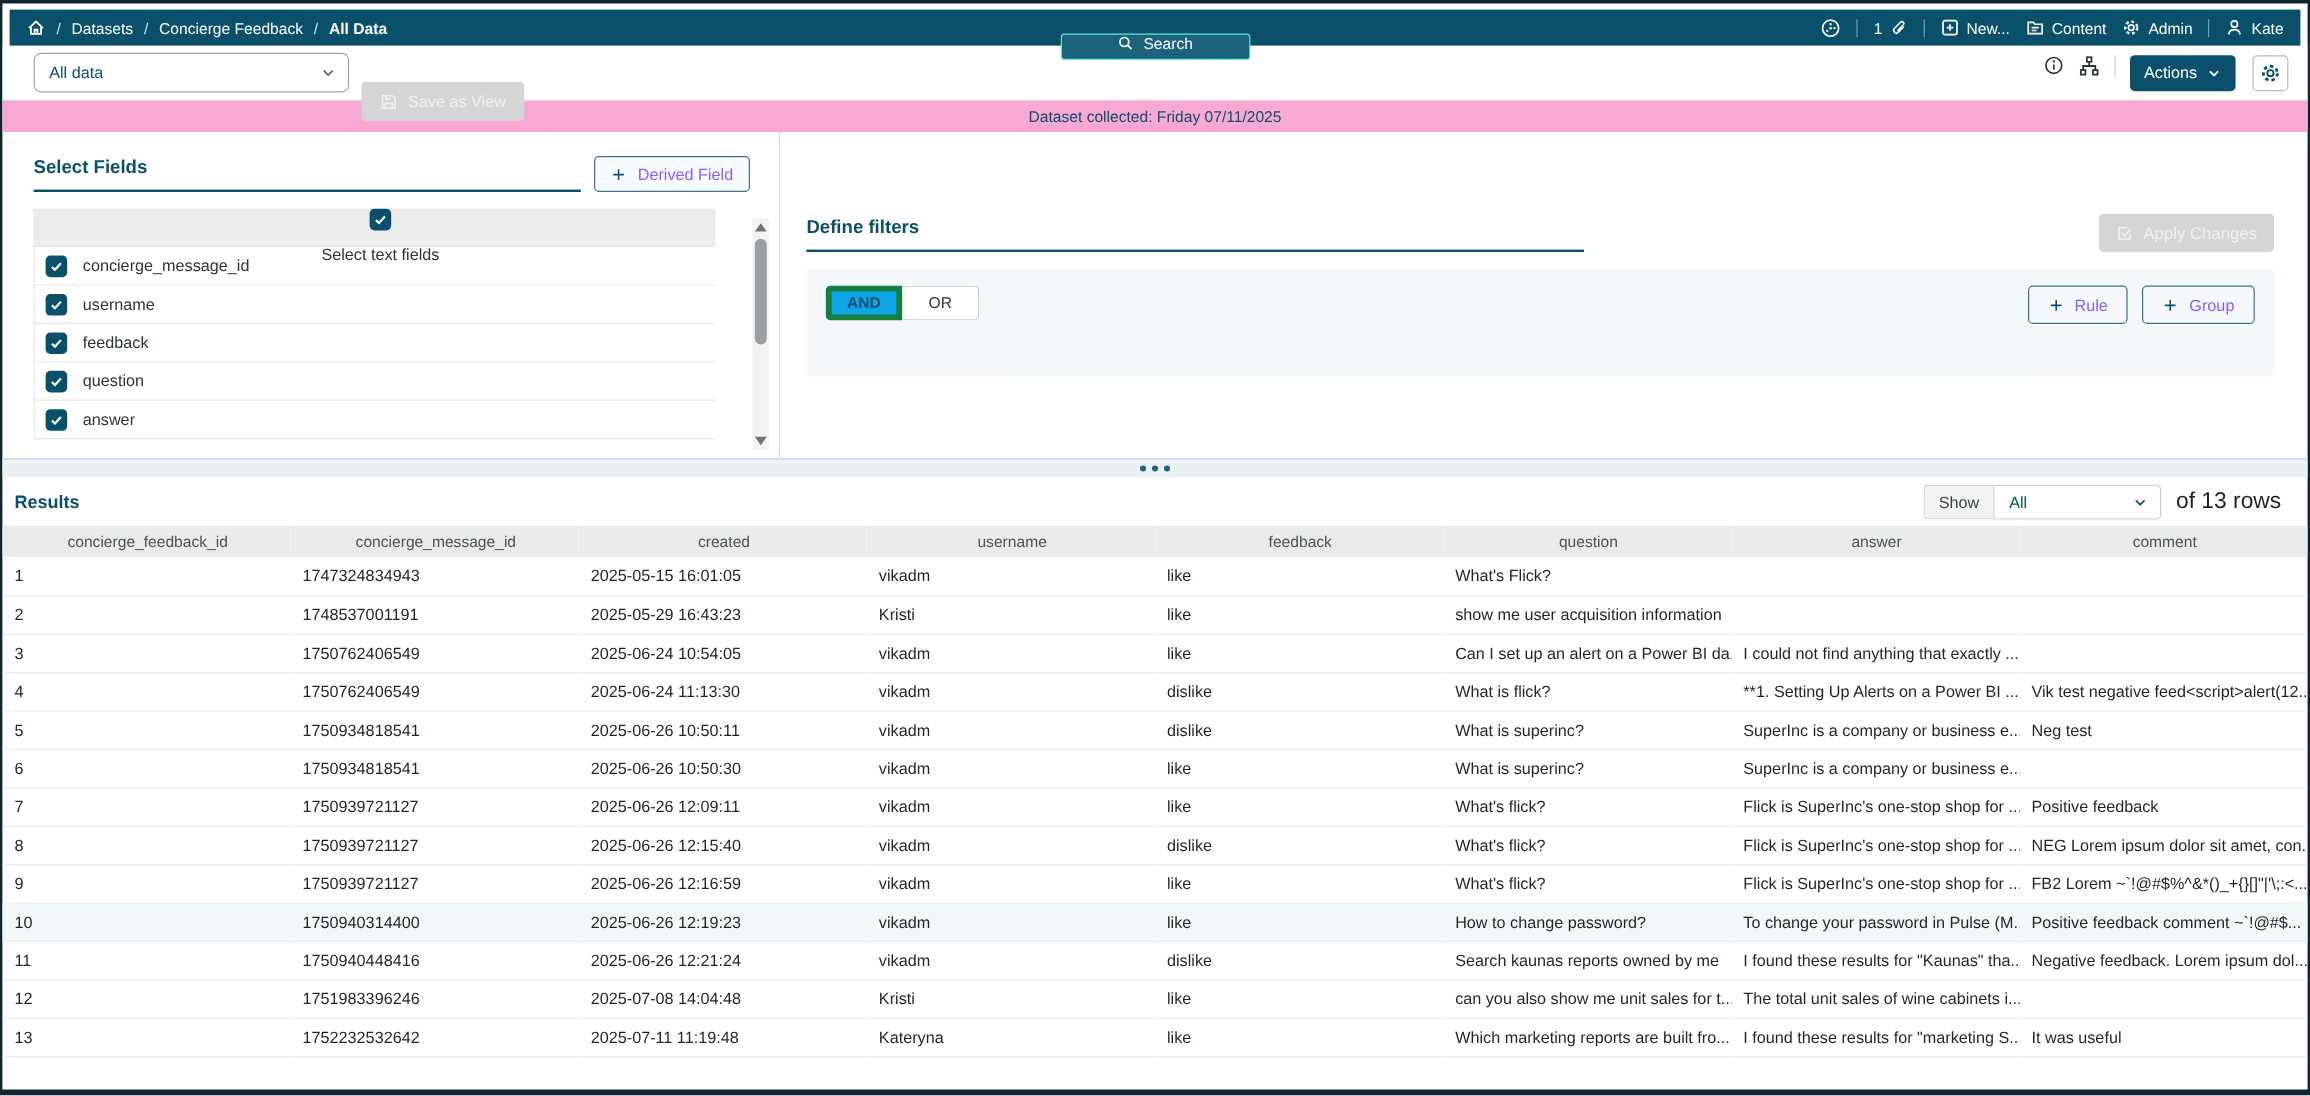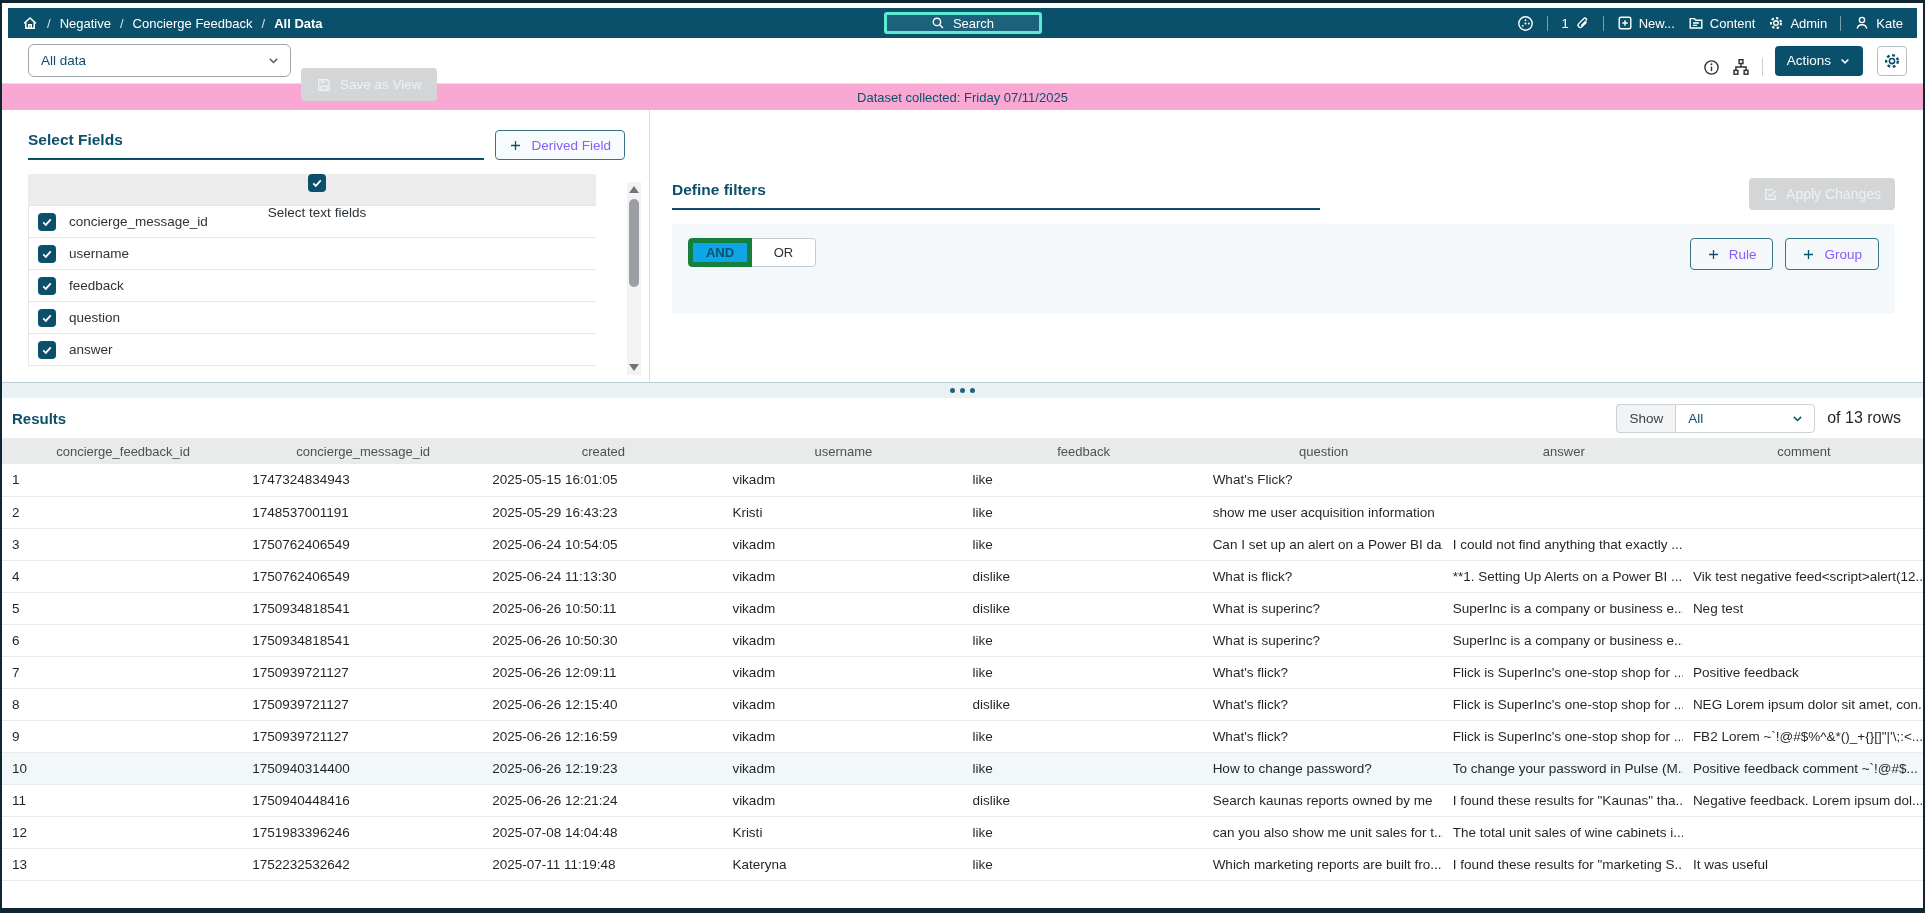--- a/index.html
+++ b/index.html
@@ -8,33 +8,33 @@
   .window { width:1925px; height:913px; border:2px solid #0e2630; border-top-width:3px; border-bottom-width:5px; background:#fff; overflow:hidden; }
 
   
   .navbar { height:30px; margin:5px 6px 0 6px; background:#0b506a; color:#fff; display:flex; align-items:center; padding:0 14px; position:relative; }
   .crumbs { display:flex; align-items:center; gap:9px; font-size:13px; }
   .crumbs .sep { color:#cfe0e7; }
   .crumb { color:#fff; cursor:pointer; }
   .crumb.current { font-weight:bold; }
   .icon { display:inline-flex; align-items:center; justify-content:center; }
   .icon svg { display:block; }
-  .search-pill { position:absolute; left:50%; top:4px; transform:translateX(-50%); width:158px; height:22px; background:#1d627b; border:3px solid #5eead4; border-radius:3px; display:flex; align-items:center; justify-content:center; gap:8px; color:#fff; font-size:13px; cursor:pointer; }
+  .search-pill { position:absolute; left:50%; top:20px; transform:translateX(-50%); width:158px; height:22px; background:#1d627b; border:1px solid #5eead4; border-radius:3px; display:flex; align-items:flex-start; justify-content:center; gap:8px; color:#fff; font-size:13px; cursor:pointer; }
   .nav-right { margin-left:auto; display:flex; align-items:center; gap:13px; font-size:13px; }
   .nav-right .vdiv { width:1px; height:15px; background:rgba(255,255,255,.45); }
   .nav-item { display:flex; align-items:center; gap:6px; cursor:pointer; }
 
   
   .toolbar { height:46px; display:flex; align-items:center; padding:0 16px 0 26px; border-bottom:1px solid #dde1e4; background:#fff; }
   .view-select { width:263px; height:33px; border:1px solid #9fa6ab; border-radius:6px; display:flex; align-items:center; padding:0 10px 0 12px; color:#0b506a; font-size:13.5px; cursor:pointer; background:#fff; }
   .view-select .chev { margin-left:auto; color:#5c6artist166; color:#5c6166; }
   .btn { display:inline-flex; align-items:center; gap:8px; border-radius:4px; font-size:13.5px; cursor:pointer; border:1px solid transparent; }
   .btn.disabled { background:#d3d5d6; color:#eef1f2; cursor:default;margin-top:48px; }
   .save-view { height:33px; padding:0 14px; margin-left:10px; }
-  .toolbar-right { margin-left:auto; display:flex; align-items:flex-end; gap:12px; }
+  .toolbar-right { margin-left:auto; display:flex; align-items:flex-start; gap:12px; }
   .tool-ic { color:#2b3338; cursor:pointer; }
   .toolbar-right .vdiv { width:1px; height:18px; background:#c9ced2; }
   .actions-btn { height:30px; padding:0 12px; background:#0b506a; color:#fff; display:flex; align-items:center; gap:8px; border-radius:4px; font-size:13.5px; cursor:pointer; }
   .gear-btn { width:30px; height:30px; border:1px solid #b4bdc2; border-radius:4px; display:flex; align-items:center; justify-content:center; color:#0b506a; cursor:pointer; margin-left:2px; }
 
   
   .banner { height:26px; background:#f9a8d4; display:flex; align-items:center; justify-content:center; color:#0b506a; font-size:13px; }
 
   
   .panes { height:272px; display:flex; }
@@ -72,21 +72,21 @@
   .dots { display:flex; gap:5px; }
   .dots i { width:5px; height:5px; border-radius:50%; background:#1d6277; }
 
   
   .results-head { height:40px; display:flex; align-items:center; padding:0 22px 0 10px; }
   .results-title { color:#0b506a; font-size:15px; font-weight:bold; }
   .show-group { margin-left:auto; display:flex; align-items:center; }
   .show-label { height:29px; display:flex; align-items:center; padding:0 12px; background:#f2f3f4; border:1px solid #ccd1d5; border-right:none; border-radius:4px 0 0 4px; color:#3c4247; font-size:13.5px; }
   .show-select { width:140px; height:29px; border:1px solid #ccd1d5; border-radius:0 4px 4px 0; display:flex; align-items:center; padding:0 10px 0 12px; color:#0b506a; font-size:13.5px; cursor:pointer; background:#fff; }
   .show-select .chev { margin-left:auto; color:#0b506a; }
-  .rows-summary { margin-left:12px; font-size:16px; color:#1f2428; }
+  .rows-summary { margin-left:12px; font-size:19px; color:#1f2428; }
 
   table.results { width:100%; border-collapse:collapse; table-layout:fixed; }
   table.results th { background:#e9eaea; color:#4d5257; font-weight:normal; font-size:13px; text-align:center; height:26px; padding:0 8px 0 10px; white-space:nowrap; overflow:hidden; }
   table.results td { height:32px; font-size:13.5px; color:#1f2428; padding:0 8px 0 10px; border-bottom:1px solid #e8eaec; white-space:nowrap; overflow:hidden; }
   tr.hl td { background:#f2f7f9; }
 </style>
 </head>
 <body>
 
 <div class="window">
@@ -94,21 +94,21 @@
   <div class="navbar">
     <div class="crumbs">
       <span class="icon">
         <svg width="16" height="16" viewBox="0 0 16 16" fill="none" stroke="#fff" stroke-width="1.5">
             <path d="M2.2 8.4 L8 3 l5.8 5.4"></path>
             <path d="M3.8 7.4 V13.2 H12.2 V7.4"></path>
             <path d="M6.8 13.2 V9.8 h2.4 v3.4"></path>
           </svg>
       </span>
       <span class="sep">/</span>
-      <span class="crumb">Negative</span>
+      <span class="crumb">Datasets</span>
       <span class="sep">/</span>
       <span class="crumb">Concierge Feedback</span>
       <span class="sep">/</span>
       <span class="crumb current">All Data</span>
     </div>
 
     <div class="search-pill">
       <span class="icon">
         <svg width="14" height="14" viewBox="0 0 16 16" fill="none" stroke="#fff" stroke-width="1.6">
             <circle cx="6.8" cy="6.8" r="4.2"></circle>

